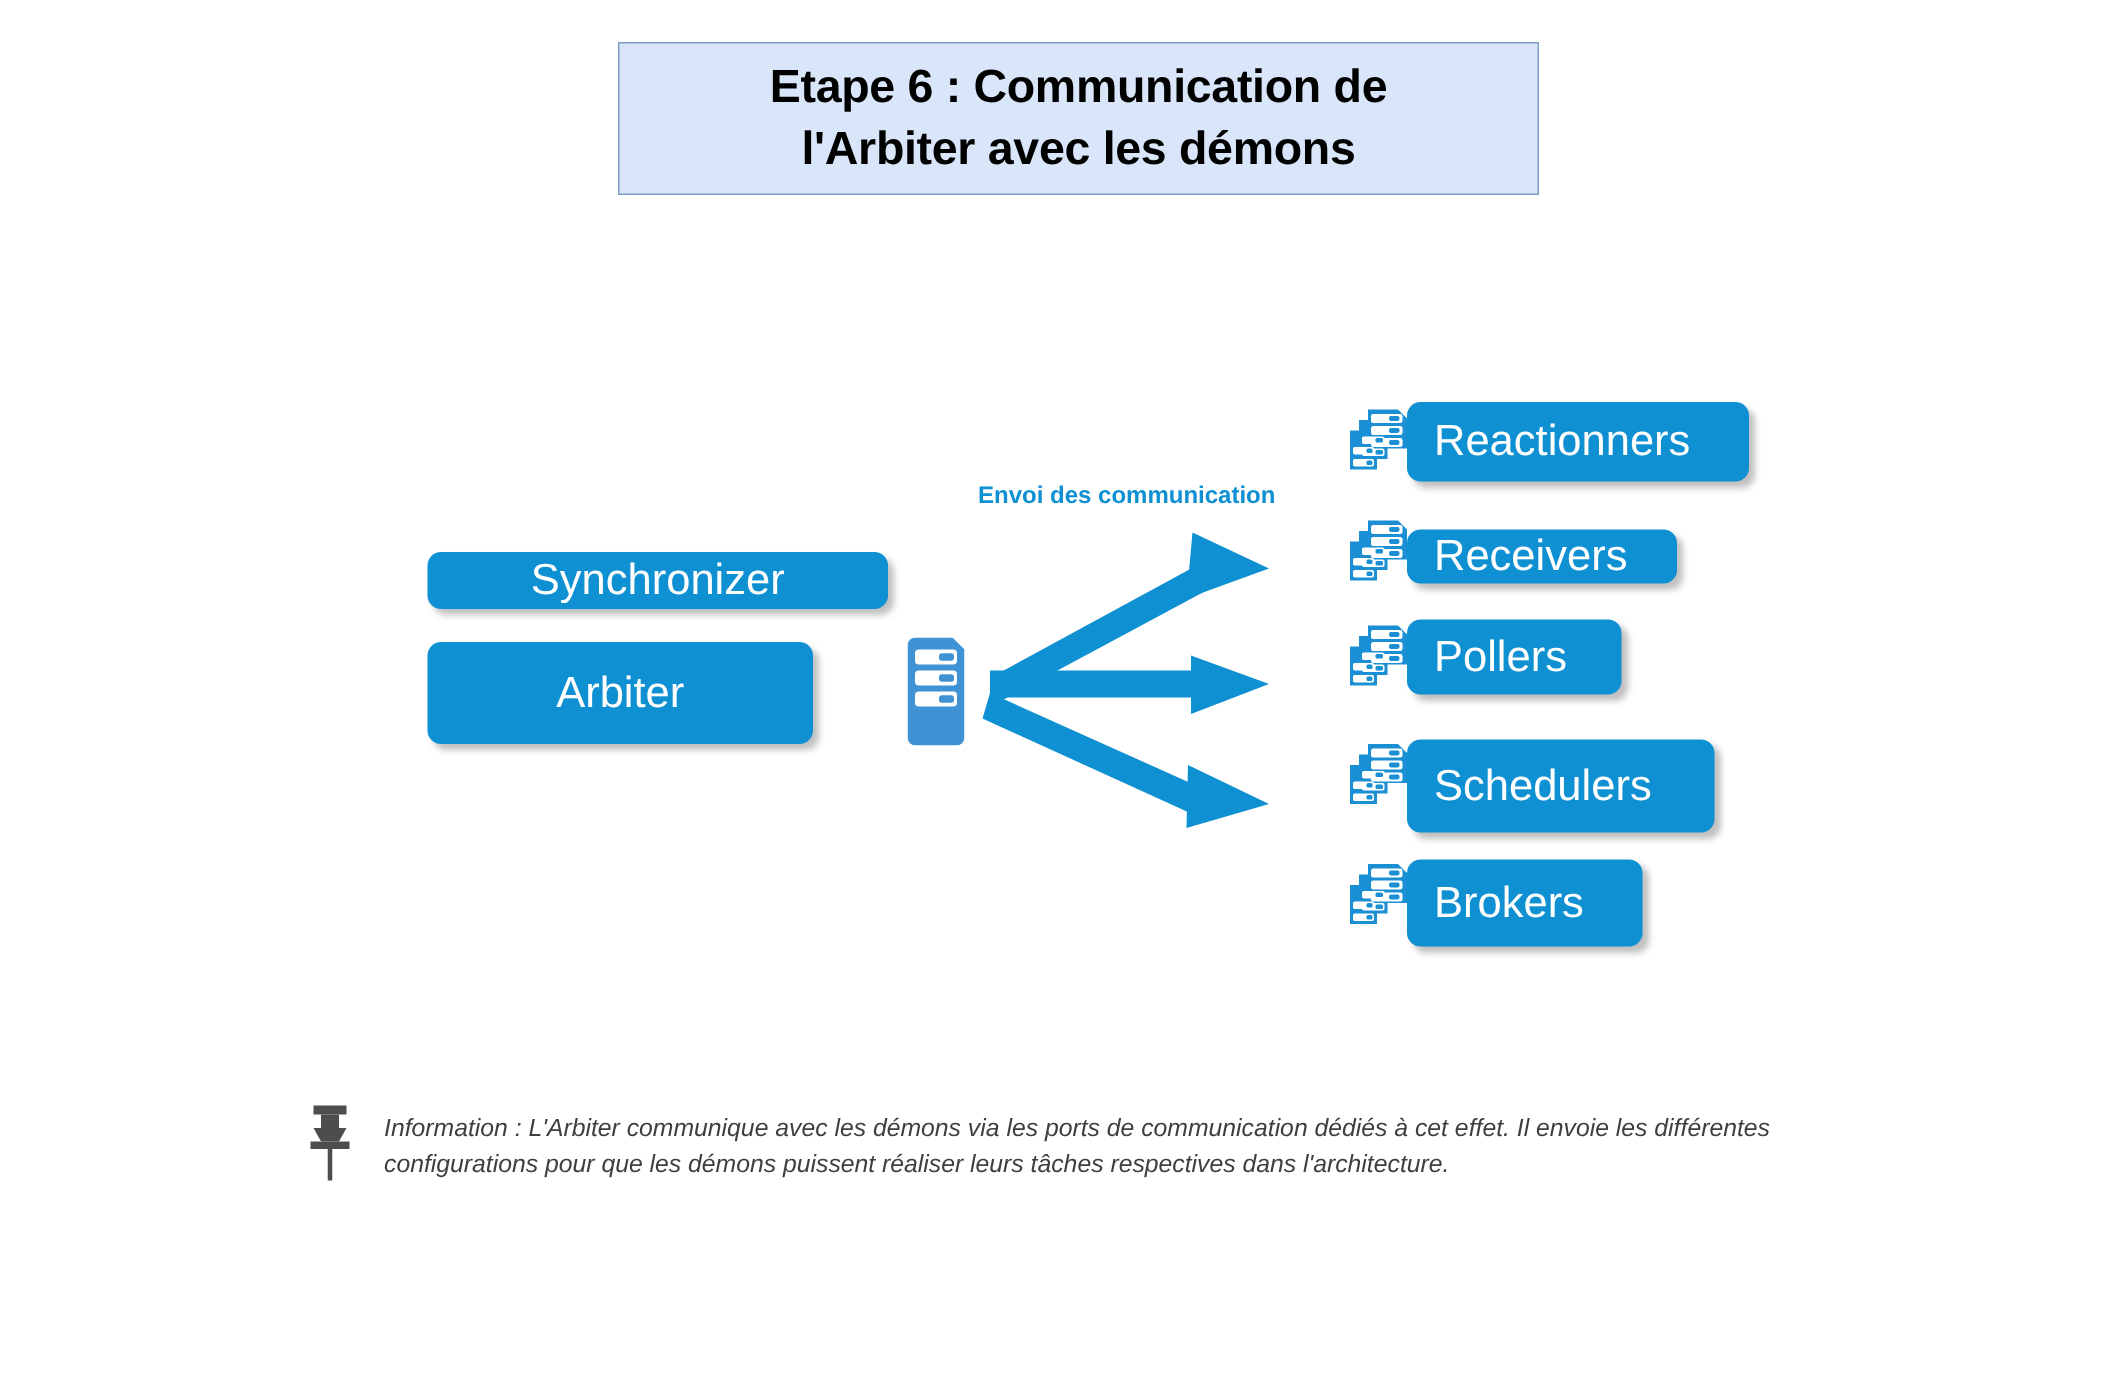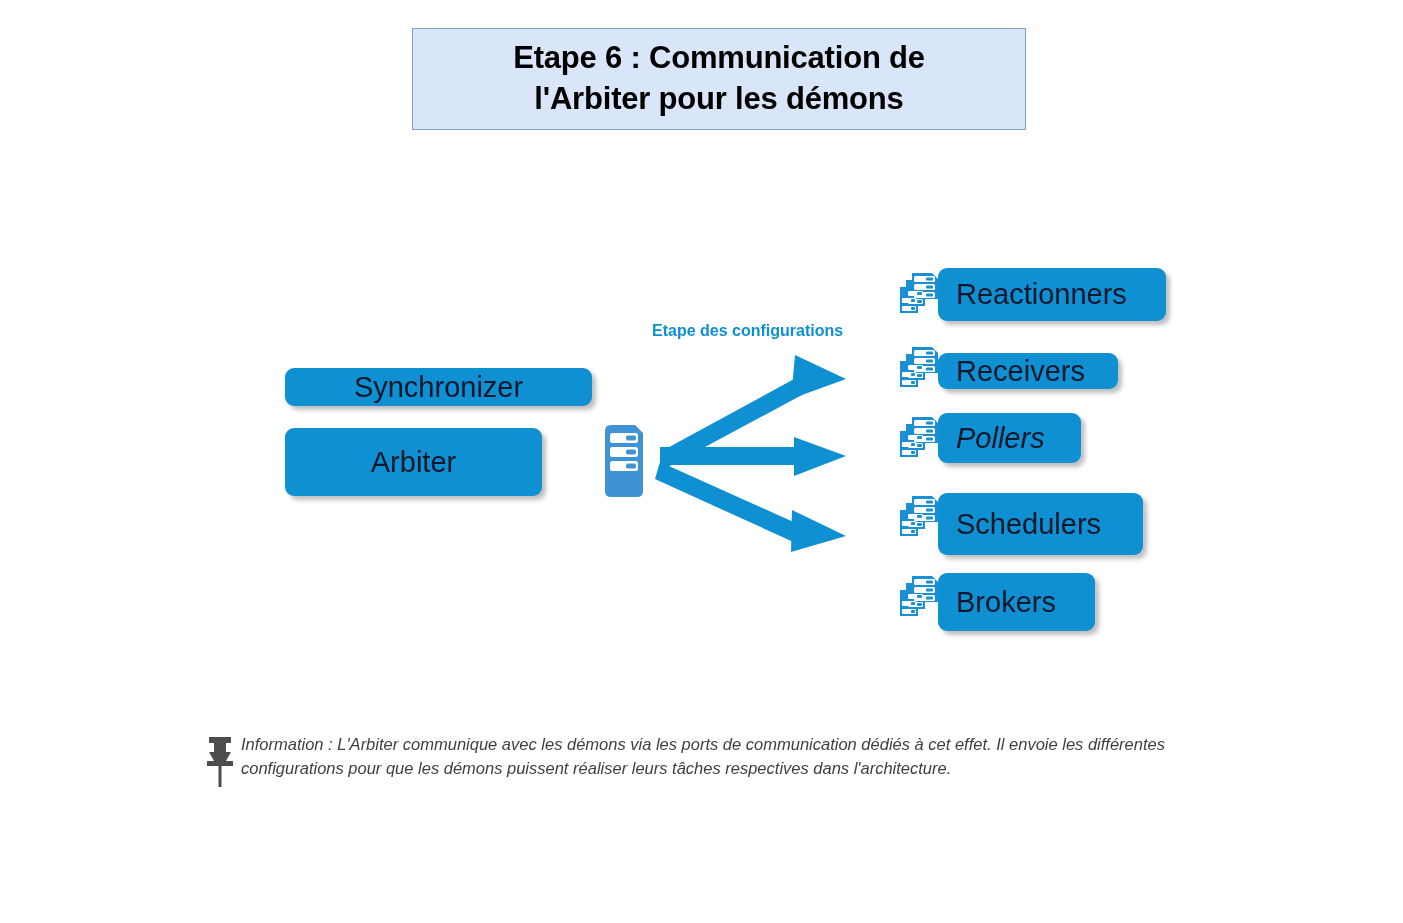--- a/index.html
+++ b/index.html
@@ -45,21 +45,21 @@
   .pill {
     position: absolute;
     background: #0e90d2;
     border-radius: 9px;
     box-shadow: 4px 4px 4px rgba(140,140,140,0.55);
     display: flex;
     align-items: center;
     box-sizing: border-box;
   }
   .pill-label {
-    color: #0f172a;
+    color: #ffffff;
     font-size: 29px;
     font-weight: normal;
     white-space: nowrap;
   }
 
   
   #box-synchronizer {
     left: 285px;
     top: 368px;
     width: 307px;
@@ -74,21 +74,21 @@
     justify-content: center;
   }
 
   
   .daemon-box {
     justify-content: flex-start;
     padding-left: 18px;
   }
   #box-reactionners { left: 938px; top: 268px; width: 228px; height: 53px; }
   #box-receivers    { left: 938px; top: 353px; width: 180px; height: 36px; }
-  #box-pollers      { left: 938px; top: 413px; width: 143px; height: 50px; font-style: italic; }
+  #box-pollers      { left: 938px; top: 413px; width: 143px; height: 50px; }
   #box-schedulers   { left: 938px; top: 493px; width: 205px; height: 62px; }
   #box-brokers      { left: 938px; top: 573px; width: 157px; height: 58px; }
 
   
   #server-icon {
     position: absolute;
     left: 605px;
     top: 425px;
     width: 38px;
     height: 72px;
@@ -127,21 +127,22 @@
     white-space: nowrap;
   }
 
   
   #info-note {
     position: absolute;
     left: 205px;
     top: 733px;
     width: 1000px;
     display: flex;
-    align-items: flex-start;
+    align-items: flex-end;
+    gap: 15px;
   }
   #pin-icon {
     width: 30px;
     height: 54px;
     flex: 0 0 30px;
     margin-top: 2px;
   }
   #info-text {
     font-size: 16.5px;
     font-style: italic;
@@ -150,21 +151,21 @@
     margin-left: 6px;
     max-width: 960px;
   }
 </style>
 </head>
 <body>
 
 <div id="title-box">
   <div id="title-text">
     <span>Etape 6 : Communication de</span><br>
-    <span>l'Arbiter pour les démons</span>
+    <span>l'Arbiter avec les démons</span>
   </div>
 </div>
 
 <div class="pill" id="box-synchronizer">
   <span class="pill-label">Synchronizer</span>
 </div>
 
 <div class="pill" id="box-arbiter">
   <span class="pill-label">Arbiter</span>
 </div>
@@ -176,21 +177,21 @@
     <rect x="5" y="22" width="28" height="10" rx="2.5"></rect>
     <rect x="5" y="36" width="28" height="10" rx="2.5"></rect>
   </g>
   <g fill="#3f93d4">
     <rect x="21" y="10.5" width="10" height="5" rx="2"></rect>
     <rect x="21" y="24.5" width="10" height="5" rx="2"></rect>
     <rect x="21" y="38.5" width="10" height="5" rx="2"></rect>
   </g>
 </svg>
 
-<div id="arrow-caption">Etape des configurations</div>
+<div id="arrow-caption">Envoi des communication</div>
 
 <svg id="arrows" viewBox="0 0 220 205">
 
   <g fill="#0e90d2">
     <polygon points="5,102 152,22 158,39 11,118"></polygon>
     <polygon points="140,5 191,29 136,49"></polygon>
   </g>
 
   <g fill="#0e90d2">
     <rect x="5" y="97" width="145" height="18"></rect>

